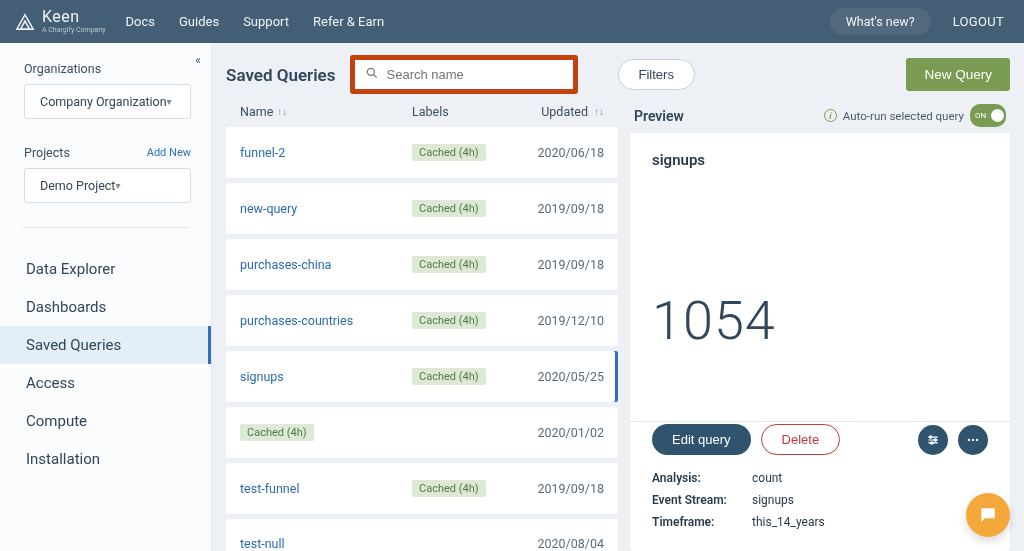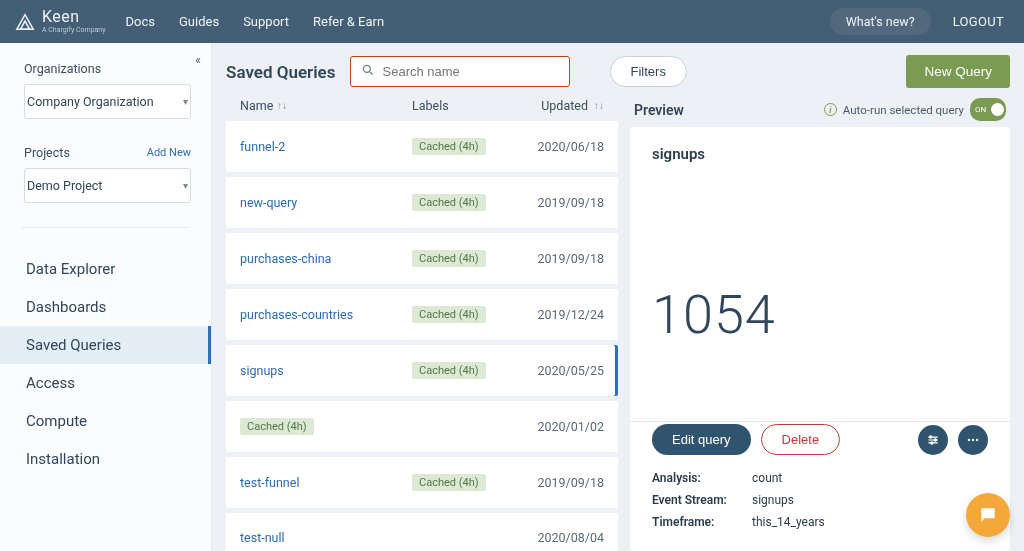--- a/index.html
+++ b/index.html
@@ -45,22 +45,22 @@
     background:#fbfcfd;
     border-right:1px solid #e3e8ee;
     position:relative;
     font-size:13.5px;
   }
   .sidebox { padding:18px 20px 8px 24px; }
   .collapse-icon { position:absolute; top:10px; right:10px; color:#445f75; font-size:12px; }
   .side-label { color:#3b4f62; font-size:12.5px; margin-bottom:8px; display:flex; align-items:center; justify-content:space-between;}
   .side-select {
     border:1px solid #d5dce3; border-radius:3px;
-    padding:9px 2px; font-size:12.5px; color:#31465a;
-    display:flex; align-items:center; justify-content:space-between;
+    padding:9px 15px; font-size:12.5px; color:#31465a;
+    display:flex; align-items:center; justify-content:flex-start;
     background:#fff;
   }
   .caret-down { font-size:10px; color:#7a8a99; }
   .add-new { color:#2f6fbb; font-size:11px; }
   .divider { height:1px; background:#e3e8ee; margin:16px 22px; }
   .navlist { padding:6px 0; }
   .navitem {
     font-size:15px; color:#31465a;
     padding:10px 26px;
   }
@@ -70,21 +70,21 @@
   }
   
   .main { flex:1; display:flex; flex-direction:column; }
   .main-header {
     display:flex; align-items:center; gap:14px;
     padding:12px 14px 10px 14px;
   }
   .page-title { font-size:17px; font-weight:600; color:#31465a; }
   .search {
     display:flex; align-items:center; gap:8px;
-    border:1px solid #c2410c; background:#fff;
+    border:5px solid #c2410c; background:#fff;
     border-radius:3px; padding:6px 10px; flex: 0 0 214px;
     font-size:13px; color:#6d7c8a;
   }
   .search input { border:none; outline:none; font-size:13px; flex:1; background:transparent; color:#31465a;}
   .filters-btn {
     background:#fff; border:1px solid #c8d0d9; border-radius:18px;
     padding:7px 20px; font-size:13px; color:#31465a; margin-left:26px;text-align:center;
   }
   .header-spacer { flex:1; }
   .new-query {
@@ -261,21 +261,21 @@
               <span class="qdate">2019/09/18</span>
             </div>
             <div class="row">
               <span class="qname">purchases-china</span>
               <span class="qlabel"><span class="badge">Cached (4h)</span></span>
               <span class="qdate">2019/09/18</span>
             </div>
             <div class="row">
               <span class="qname">purchases-countries</span>
               <span class="qlabel"><span class="badge">Cached (4h)</span></span>
-              <span class="qdate">2019/12/24</span>
+              <span class="qdate">2019/12/10</span>
             </div>
             <div class="row selected">
               <span class="qname">signups</span>
               <span class="qlabel"><span class="badge">Cached (4h)</span></span>
               <span class="qdate">2020/05/25</span>
             </div>
             <div class="row">
               <span class="qlabel"><span class="badge">Cached (4h)</span></span>
               <span class="qdate">2020/01/02</span>
             </div>

